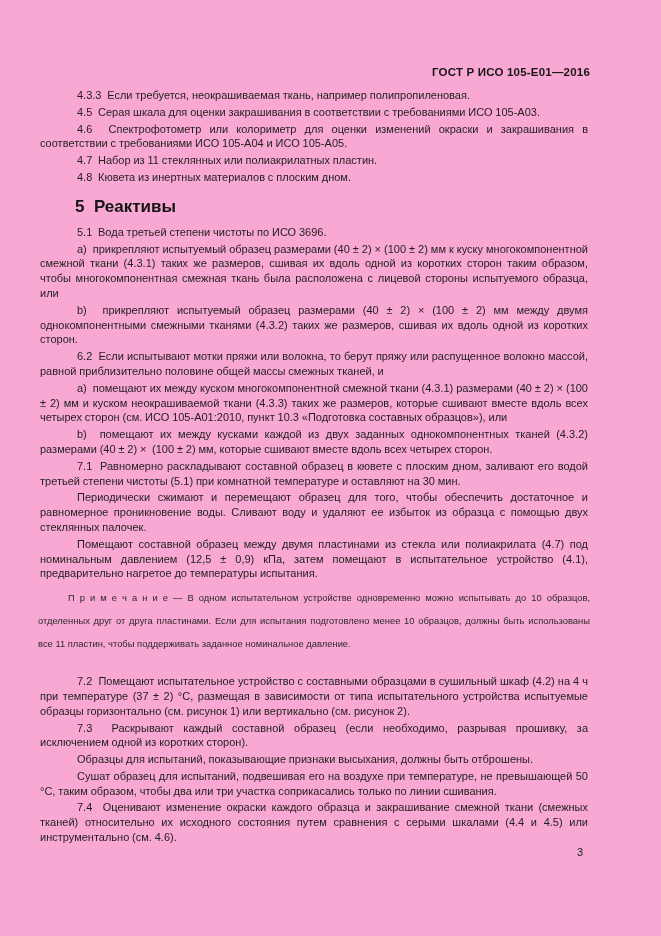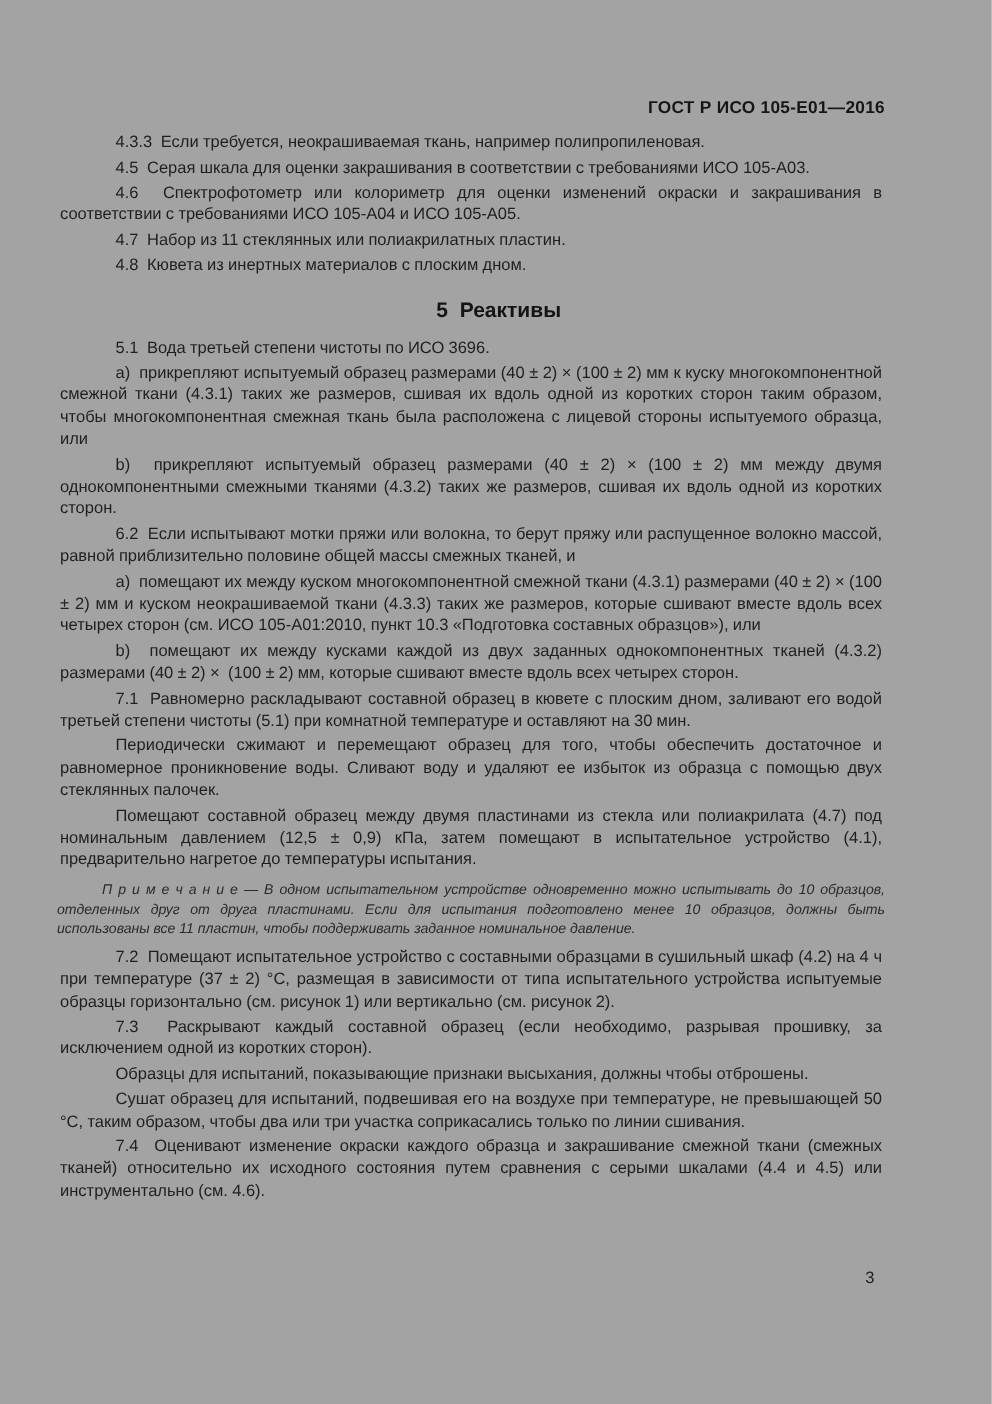--- a/index.html
+++ b/index.html
@@ -4,21 +4,21 @@
 <style>
   html, body { margin: 0; padding: 0; }
   body {
     width: 661px; height: 936px;
     background: #ffffff;
     font-family: "Liberation Sans", sans-serif;
   }
   .page {
     position: relative;
     width: 661px; height: 936px;
-    background: #a3a3a3;
+    background: #f9a8d4;
     color: #1f1f1f;
     overflow: hidden;
   }
   .runhead {
     position: absolute;
     top: 66px; left: 38px; width: 552px;
     text-align: right;
     font-weight: bold;
     font-size: 11.5px;
     letter-spacing: 0.2px;
@@ -30,36 +30,34 @@
   }
   .p {
     margin: 2px;
     font-size: 11px;
     line-height: 14.8px;
     text-align: justify;
     text-indent: 37px;
     word-spacing: -0.2px;
   }
   .h {
-    font-size: 14px;
+    font-size: 17px;
     line-height: 17px;
     font-weight: bold;
     color: #141414;
     margin: 13px 0 10px 0;
     padding-left: 37px;
-    text-align: center;
   }
   .note {
     font-size: 9.4px;
-    line-height: 13px;
+    line-height: 23px;
     text-align: justify;
     text-indent: 30px;
-    margin: 5px 0 6px 0;
+    margin: 5px 0 19px 0;
     color: #2a2a2a;
-    font-style: italic;
   }
   .pagenum {
     position: absolute;
     top: 846px; left: 38px; width: 545px;
     text-align: right;
     font-size: 11px;
     color: #222222;
   }
 </style>
 </head>
@@ -81,20 +79,20 @@
     <p class="p">b)&nbsp; прикрепляют испытуемый образец размерами (40 ± 2) × (100 ± 2) мм между двумя однокомпонентными смежными тканями (4.3.2) таких же размеров, сшивая их вдоль одной из коротких сторон.</p>
     <p class="p">6.2&nbsp; Если испытывают мотки пряжи или волокна, то берут пряжу или распущенное волокно массой, равной приблизительно половине общей массы смежных тканей, и</p>
     <p class="p">а)&nbsp; помещают их между куском многокомпонентной смежной ткани (4.3.1) размерами (40 ± 2) × (100 ± 2) мм и куском неокрашиваемой ткани (4.3.3) таких же размеров, которые сшивают вместе вдоль всех четырех сторон (см. ИСО 105-А01:2010, пункт 10.3 «Подготовка составных образцов»), или</p>
     <p class="p">b)&nbsp; помещают их между кусками каждой из двух заданных однокомпонентных тканей (4.3.2) размерами (40 ± 2) ×&nbsp; (100 ± 2) мм, которые сшивают вместе вдоль всех четырех сторон.</p>
     <p class="p">7.1&nbsp; Равномерно раскладывают составной образец в кювете с плоским дном, заливают его водой третьей степени чистоты (5.1) при комнатной температуре и оставляют на 30 мин.</p>
     <p class="p">Периодически сжимают и перемещают образец для того, чтобы обеспечить достаточное и равномерное проникновение воды. Сливают воду и удаляют ее избыток из образца с помощью двух стеклянных палочек.</p>
     <p class="p">Помещают составной образец между двумя пластинами из стекла или полиакрилата (4.7) под номинальным давлением (12,5 ± 0,9) кПа, затем помещают в испытательное устройство (4.1), предварительно нагретое до температуры испытания.</p>
     <p class="note">П р и м е ч а н и е — В одном испытательном устройстве одновременно можно испытывать до 10 образцов, отделенных друг от друга пластинами. Если для испытания подготовлено менее 10 образцов, должны быть использованы все 11 пластин, чтобы поддерживать заданное номинальное давление.</p>
     <p class="p">7.2&nbsp; Помещают испытательное устройство с составными образцами в сушильный шкаф (4.2) на 4 ч при температуре (37 ± 2) °С, размещая в зависимости от типа испытательного устройства испытуемые образцы горизонтально (см. рисунок 1) или вертикально (см. рисунок 2).</p>
     <p class="p">7.3&nbsp; Раскрывают каждый составной образец (если необходимо, разрывая прошивку, за исключением одной из коротких сторон).</p>
-    <p class="p">Образцы для испытаний, показывающие признаки высыхания, должны чтобы отброшены.</p>
+    <p class="p">Образцы для испытаний, показывающие признаки высыхания, должны быть отброшены.</p>
     <p class="p">Сушат образец для испытаний, подвешивая его на воздухе при температуре, не превышающей 50 °С, таким образом, чтобы два или три участка соприкасались только по линии сшивания.</p>
     <p class="p">7.4&nbsp; Оценивают изменение окраски каждого образца и закрашивание смежной ткани (смежных тканей) относительно их исходного состояния путем сравнения с серыми шкалами (4.4 и 4.5) или инструментально (см. 4.6).</p>
   </div>
 
   <div class="pagenum">3</div>
 
 </div>
 
 </body></html>

